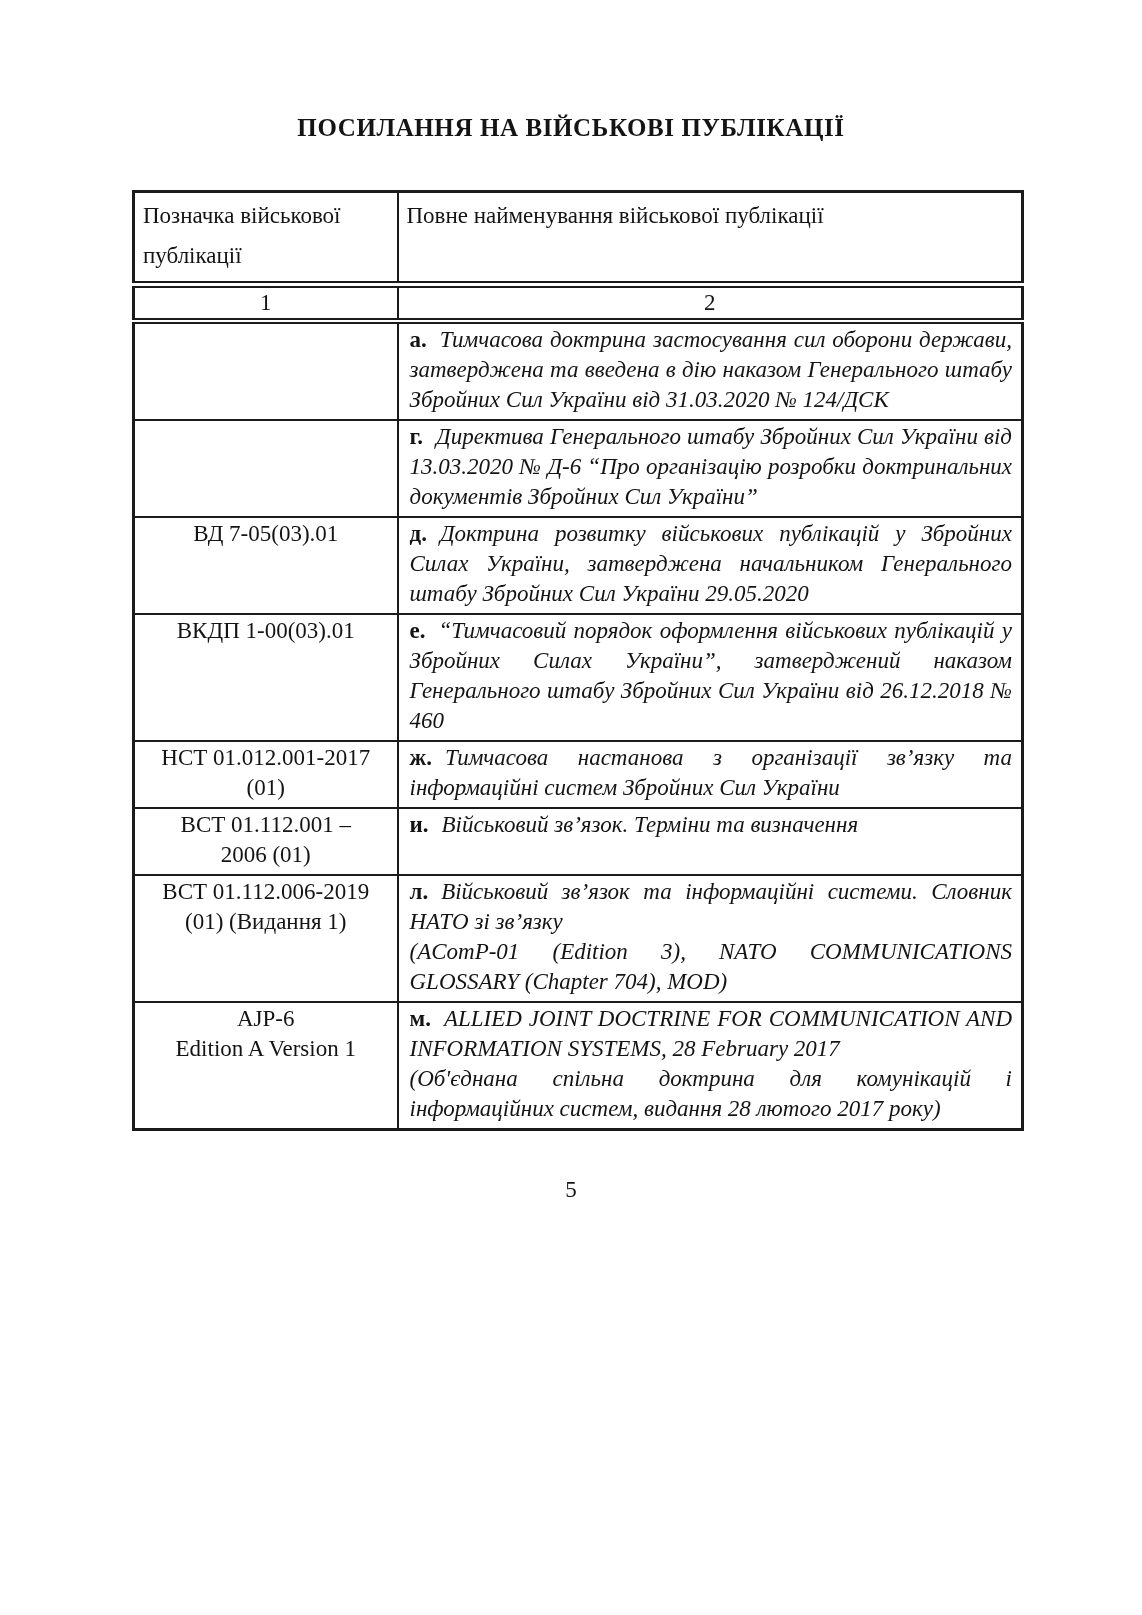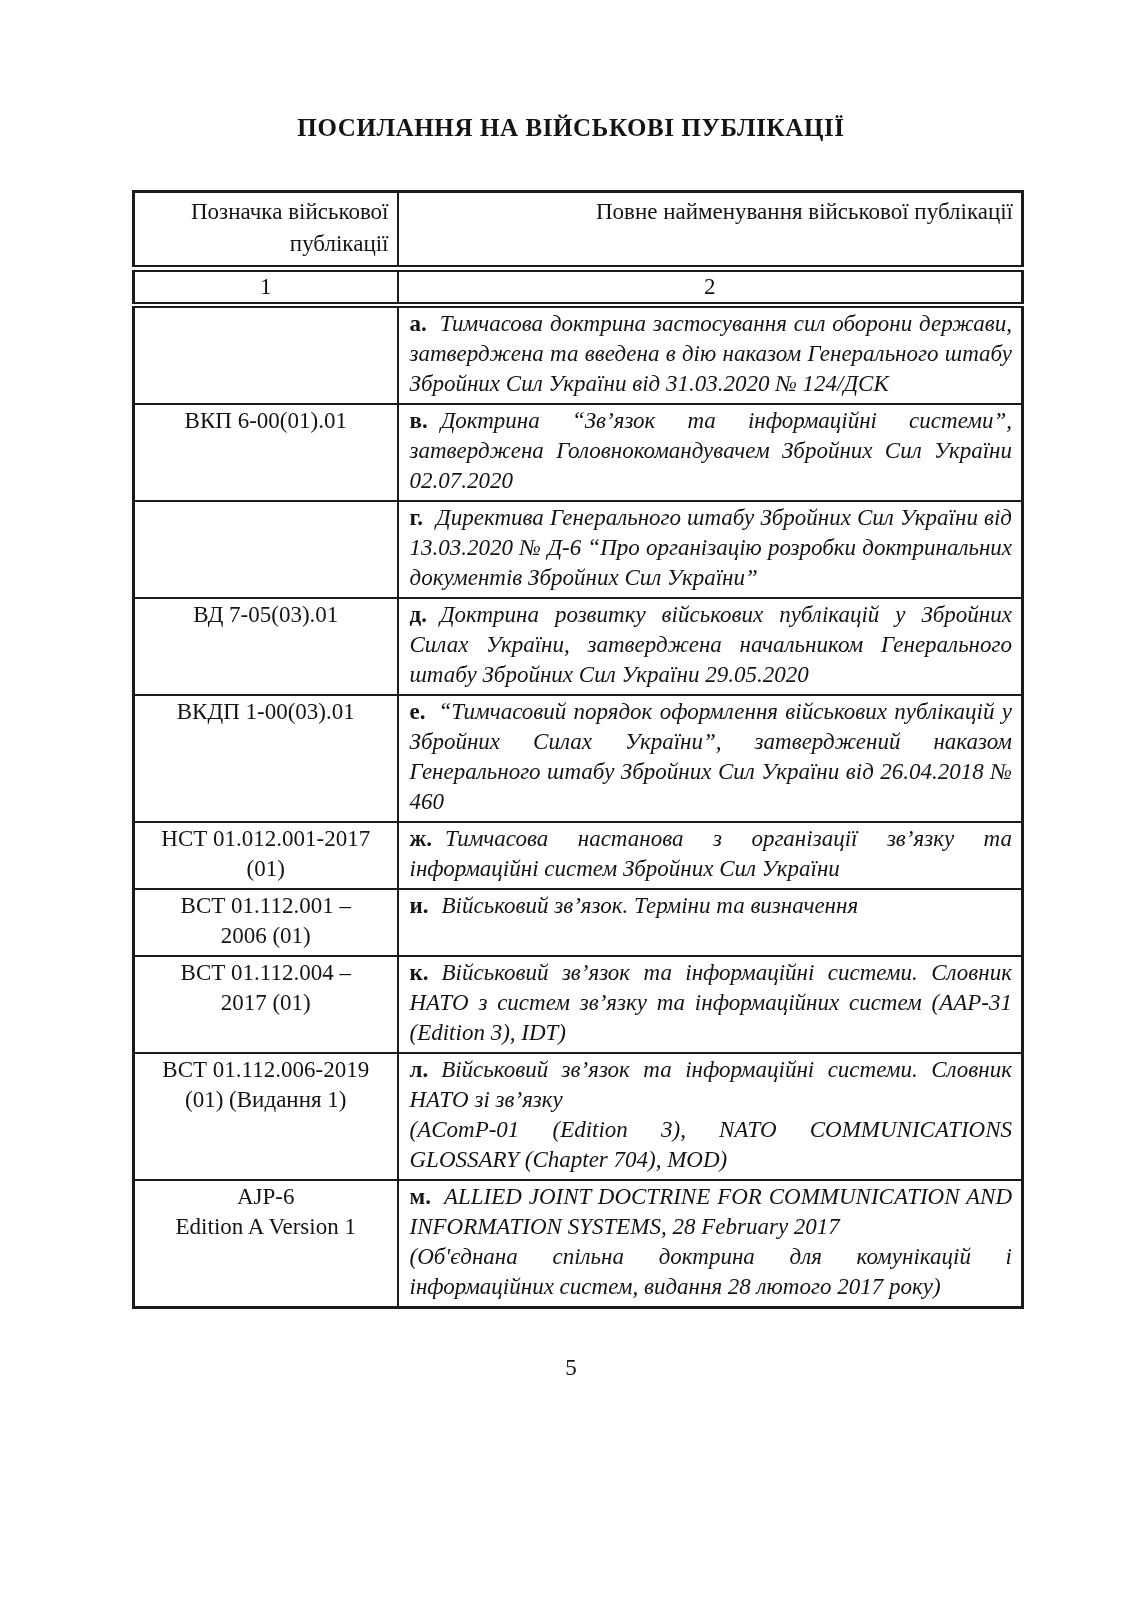--- a/index.html
+++ b/index.html
@@ -39,23 +39,23 @@
   col.colA { width: 264px; }
   col.colB { width: 625px; }
   td {
     border: 2px solid #1b1b1b;
     vertical-align: top;
     font-size: 23px;
     line-height: 30px;
   }
   tr.hdr td {
     border-bottom: 7px double #1b1b1b;
-    text-align: right;
+    text-align: left;
     padding: 3px 8px 5px;
-    line-height: 32px;
+    line-height: 40px;
   }
   tr.numrow td {
     border-bottom: 6px double #1b1b1b;
     text-align: center;
     padding: 0 8px 1px;
     line-height: 29px;
   }
   td.c1 {
     text-align: center;
     white-space: pre-line;
@@ -99,49 +99,40 @@
       <tr class="numrow">
         <td>1</td>
         <td>2</td>
       </tr>
 
       <tr>
         <td class="c1"></td>
         <td class="c2"><span class="letter">а.</span><span class="txt">Тимчасова доктрина застосування сил оборони держави, затверджена та введена в дію наказом Генерального штабу Збройних Сил України від 31.03.2020 № 124/ДСК</span></td>
       </tr>
       <tr>
-        <td class="c1">ВКП 6-00(01).01</td>
-        <td class="c2"><span class="letter">в.</span><span class="txt">Доктрина “Зв’язок та інформаційні системи”, затверджена Головнокомандувачем Збройних Сил України 02.07.2020</span></td>
-      </tr>
-      <tr>
         <td class="c1"></td>
         <td class="c2"><span class="letter">г.</span><span class="txt">Директива Генерального штабу Збройних Сил України від 13.03.2020 № Д-6 “Про організацію розробки доктринальних документів Збройних Сил України”</span></td>
       </tr>
       <tr>
         <td class="c1">ВД 7-05(03).01</td>
         <td class="c2"><span class="letter">д.</span><span class="txt">Доктрина розвитку військових публікацій у Збройних Силах України, затверджена начальником Генерального штабу Збройних Сил України 29.05.2020</span></td>
       </tr>
       <tr>
         <td class="c1">ВКДП 1-00(03).01</td>
-        <td class="c2"><span class="letter">е.</span><span class="txt">“Тимчасовий порядок оформлення військових публікацій у Збройних Силах України”, затверджений наказом Генерального штабу Збройних Сил України від 26.04.2018 № 460</span></td>
+        <td class="c2"><span class="letter">е.</span><span class="txt">“Тимчасовий порядок оформлення військових публікацій у Збройних Силах України”, затверджений наказом Генерального штабу Збройних Сил України від 26.12.2018 № 460</span></td>
       </tr>
       <tr>
         <td class="c1">НСТ 01.012.001-2017
 (01)</td>
         <td class="c2"><span class="letter">ж.</span><span class="txt">Тимчасова настанова з організації зв’язку та інформаційні систем Збройних Сил України</span></td>
       </tr>
       <tr>
         <td class="c1">ВСТ 01.112.001 –
 2006 (01)</td>
         <td class="c2"><span class="letter">и.</span><span class="txt">Військовий зв’язок. Терміни та визначення</span></td>
-      </tr>
-      <tr>
-        <td class="c1">ВСТ 01.112.004 –
-2017 (01)</td>
-        <td class="c2"><span class="letter">к.</span><span class="txt">Військовий зв’язок та інформаційні системи. Словник НАТО з систем зв’язку та інформаційних систем (ААР-31 (Edition 3), IDT)</span></td>
       </tr>
       <tr>
         <td class="c1">ВСТ 01.112.006-2019
 (01) (Видання 1)</td>
         <td class="c2"><span class="letter">л.</span><span class="txt">Військовий зв’язок та інформаційні системи. Словник НАТО зі зв’язку
 (AComP-01 (Edition 3), NATO COMMUNICATIONS GLOSSARY (Chapter 704), MOD)</span></td>
       </tr>
       <tr>
         <td class="c1">AJP-6
 Edition A Version 1</td>

